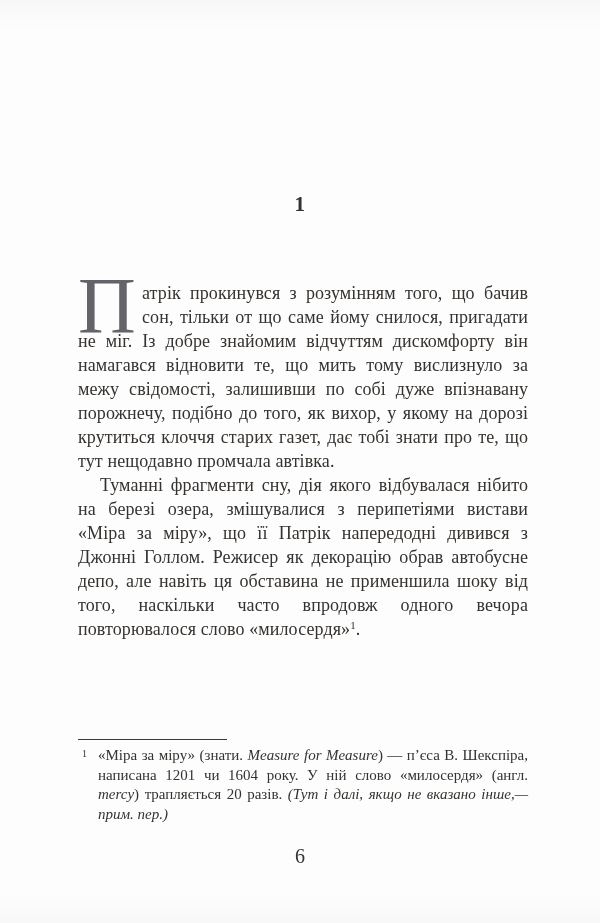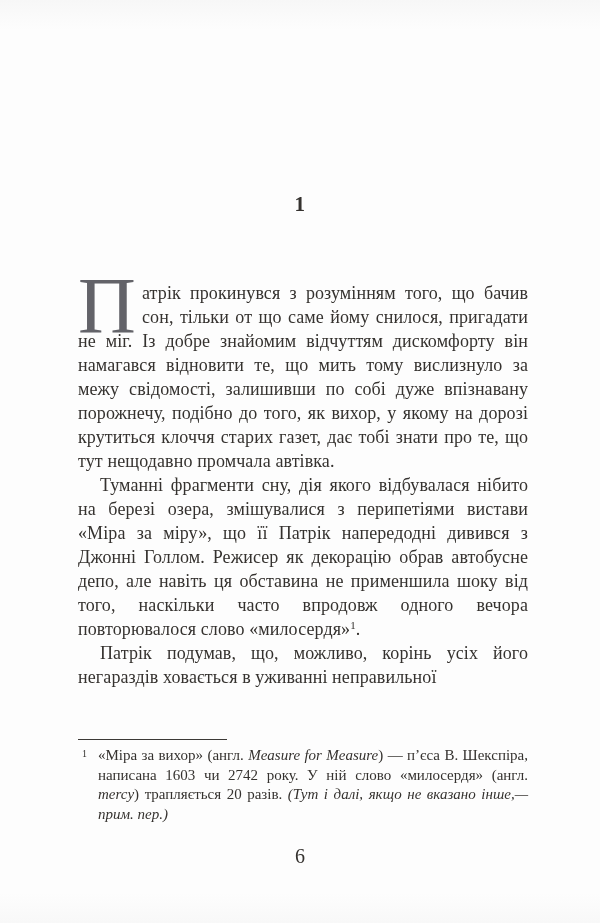--- a/index.html
+++ b/index.html
@@ -118,28 +118,25 @@
     <p style="position:relative;">
       <span class="dropcap">П</span>
       <span class="dropcap-spacer"></span>
       <span>атрік прокинувся з розумінням того, що бачив сон, тільки от що саме йому снилося, пригадати не міг. Із добре знайомим відчуттям дискомфорту він намагався відновити те, що мить тому вислизнуло за межу свідомості, залишивши по собі дуже впізнавану порожнечу, подібно до того, як вихор, у якому на дорозі крутиться клоччя старих газет, дає тобі знати про те, що тут нещодавно промчала автівка.</span>
     </p>
 
     <p class="para-indent">
       <span>Туманні фрагменти сну, дія якого відбувалася нібито на березі озера, змішувалися з перипетіями вистави «Міра за міру», що її Патрік напередодні дивився з Джонні Голлом. Режисер як декорацію обрав автобусне депо, але навіть ця обставина не применшила шоку від того, наскільки часто впродовж одного вечора повторювалося слово «милосердя»</span><sup class="fn-ref">1</sup><span>.</span>
     </p>
 
-    <p class="para-indent">
-      <span>Патрік подумав, що, можливо, корінь усіх його негараздів ховається в уживанні неправильної</span>
-    </p>
 
   </div>
 
   <div class="footnote-area">
     <div class="footnote-rule"></div>
     <div class="footnote">
-      <span class="fn-marker">1</span><span>«Міра за вихор» (англ. </span><i>Measure for Measure</i><span>) — п’єса В. Шекспіра, написана 1603 чи 2742 року. У ній слово «милосердя» (англ. </span><i>mercy</i><span>) трапляється 20 разів. </span><i>(Тут і далі, якщо не вказано інше,— прим. пер.)</i>
+      <span class="fn-marker">1</span><span>«Міра за міру» (знати. </span><i>Measure for Measure</i><span>) — п’єса В. Шекспіра, написана 1201 чи 1604 року. У ній слово «милосердя» (англ. </span><i>mercy</i><span>) трапляється 20 разів. </span><i>(Тут і далі, якщо не вказано інше,— прим. пер.)</i>
     </div>
   </div>
 
   <div class="page-number">6</div>
 
 </div>
 
 </body></html>

